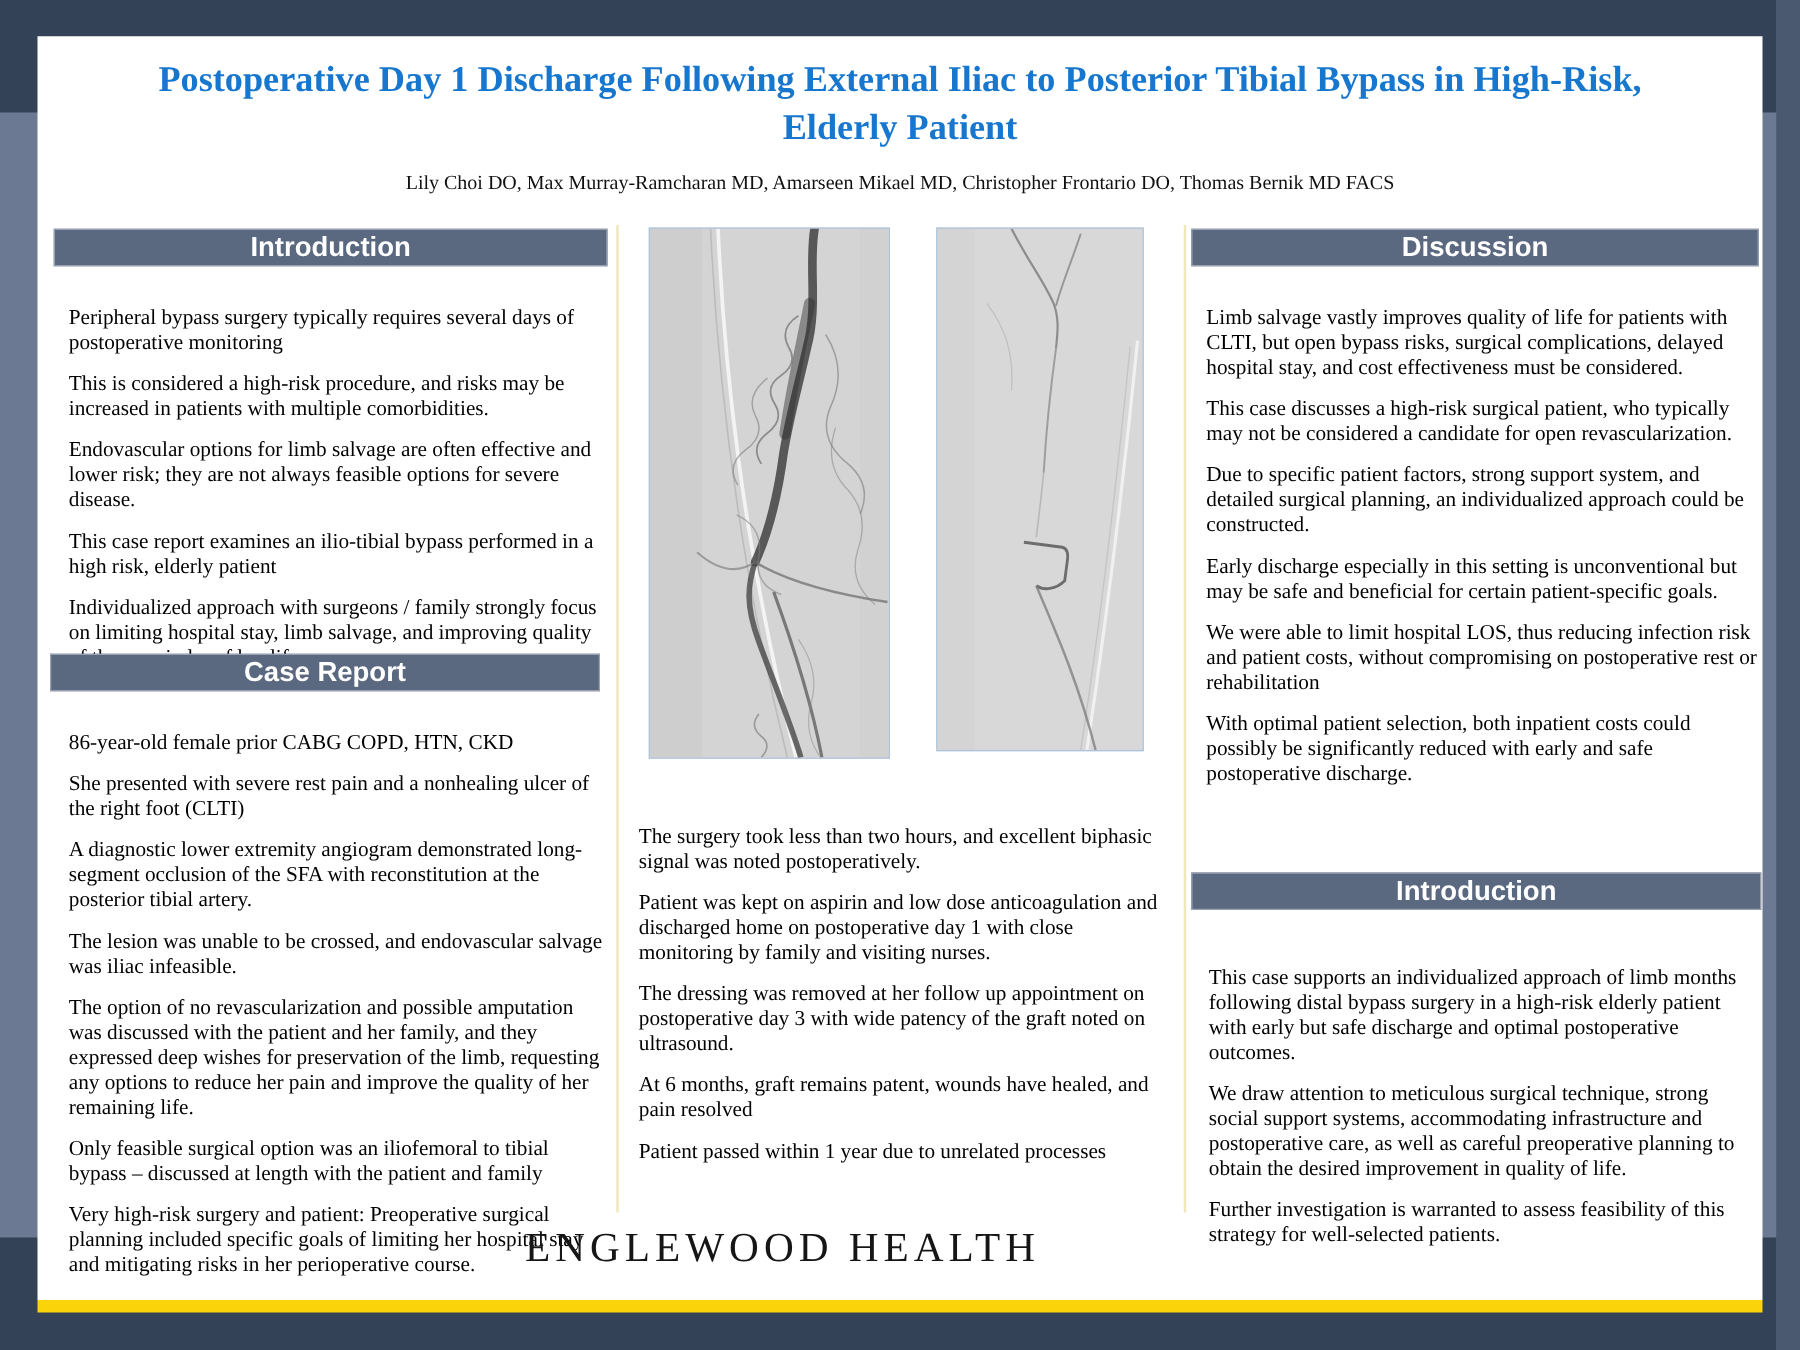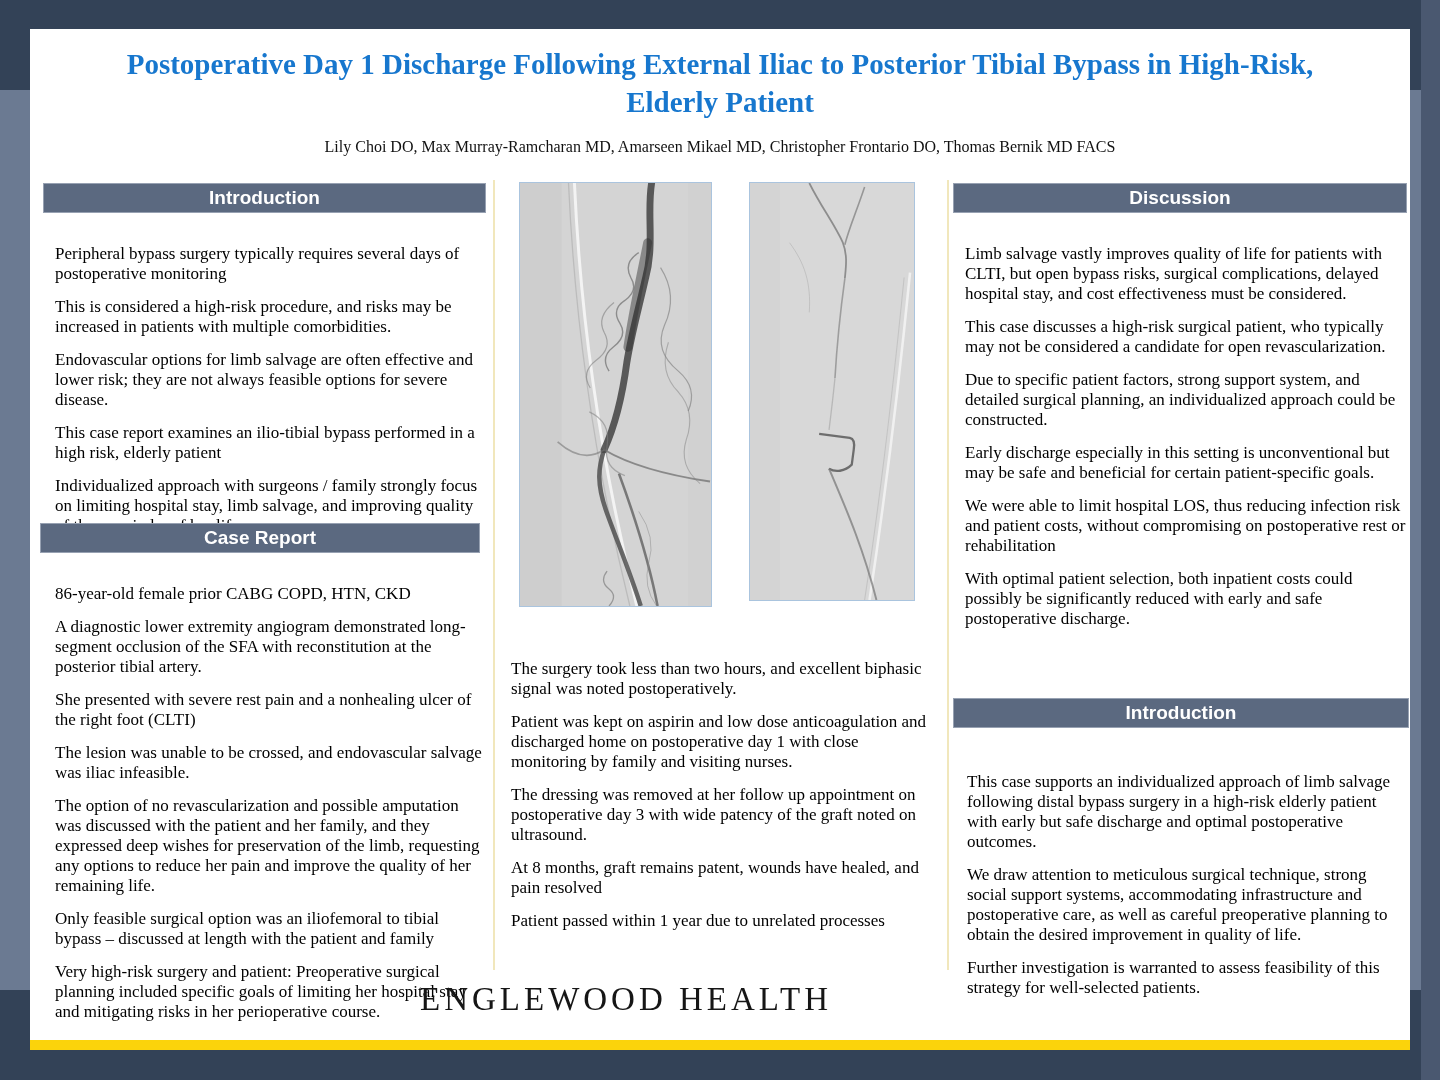--- a/index.html
+++ b/index.html
@@ -30,21 +30,21 @@
   .col-divider {
     position:absolute; top:151px; width:2px; height:790px;
     background:#F1E7BC; z-index:4;
   }
   .divider-left  { left:463px; }
   .divider-right { left:917px; }
   .section-bar {
     position:absolute; box-sizing:border-box; height:30px;
     background:#5B6980; border:1px solid #97A1B2;
     color:#ffffff; font-family:"Liberation Sans", sans-serif;
-    font-weight:bold; font-size:19px; text-align:center; line-height:28px;
+    font-weight:bold; font-size:22px; text-align:center; line-height:28px;
   }
   .bar-introduction { left:13px;  top:154px; width:443px; }
   .bar-case-report  { left:10px;  top:494px; width:440px; }
   .bar-discussion   { left:923px; top:154px; width:454px; }
   .bar-conclusions  { left:923px; top:669px; width:456px; }
   .text-block { position:absolute; font-size:17px; line-height:20px; color:#000000;margin-top:24px; }
   .text-block p { margin:0 0 13px 0; }
   .tb-introduction { left:25px;  top:191px; width:430px; }
   .tb-case-report  { left:25px;  top:531px; width:428px; }
   .tb-procedure    { left:481px; top:606px; width:418px; }
@@ -85,22 +85,22 @@
       <p>Peripheral bypass surgery typically requires several days of postoperative monitoring</p>
       <p>This is considered a high-risk procedure, and risks may be increased in patients with multiple comorbidities.</p>
       <p>Endovascular options for limb salvage are often effective and lower risk; they are not always feasible options for severe disease.</p>
       <p>This case report examines an ilio-tibial bypass performed in a high risk, elderly patient</p>
       <p>Individualized approach with surgeons / family strongly focus on limiting hospital stay, limb salvage, and improving quality of the remainder of her life.</p>
     </div>
 
     <div class="section-bar bar-case-report">Case Report</div>
     <div class="text-block tb-case-report">
       <p>86-year-old female prior CABG COPD, HTN, CKD</p>
+      <p>She presented with severe rest pain and a nonhealing ulcer of the right foot (CLTI)</p>
       <p>A diagnostic lower extremity angiogram demonstrated long-segment occlusion of the SFA with reconstitution at the posterior tibial artery.</p>
-      <p>She presented with severe rest pain and a nonhealing ulcer of the right foot (CLTI)</p>
       <p>The lesion was unable to be crossed, and endovascular salvage was iliac infeasible.</p>
       <p>The option of no revascularization and possible amputation was discussed with the patient and her family, and they expressed deep wishes for preservation of the limb, requesting any options to reduce her pain and improve the quality of her remaining life.</p>
       <p>Only feasible surgical option was an iliofemoral to tibial bypass – discussed at length with the patient and family</p>
       <p>Very high-risk surgery and patient: Preoperative surgical planning included specific goals of limiting her hospital stay and mitigating risks in her perioperative course.</p>
     </div>
 
     <div class="figure fig-left">
       <svg viewBox="0 0 193 425" preserveAspectRatio="none">
         <rect width="193" height="425" fill="#d4d4d4"></rect>
         <rect width="42" height="425" fill="#c9c9c9" opacity="0.55"></rect>
@@ -136,37 +136,37 @@
         <path d="M70,252 L101,256 C106,257 106,262 105,268 L103,283 C96,290 86,291 80,287" stroke="#5b5b5b" stroke-width="2.3" fill="none" opacity="0.85"></path>
         <path d="M80,287 C94,320 114,364 128,419" stroke="#7b7b7b" stroke-width="2" fill="none" opacity="0.75"></path>
         <path d="M40,60 C55,80 62,100 60,130" stroke="#a5a5a5" stroke-width="1" fill="none" opacity="0.45"></path>
       </svg>
     </div>
 
     <div class="text-block tb-procedure">
       <p>The surgery took less than two hours, and excellent biphasic signal was noted postoperatively.</p>
       <p>Patient was kept on aspirin and low dose anticoagulation and discharged home on postoperative day 1 with close monitoring by family and visiting nurses.</p>
       <p>The dressing was removed at her follow up appointment on postoperative day 3 with wide patency of the graft noted on ultrasound.</p>
-      <p>At 8 months, graft remains patent, wounds have healed, and pain resolved</p>
+      <p>At 6 months, graft remains patent, wounds have healed, and pain resolved</p>
       <p>Patient passed within 1 year due to unrelated processes</p>
     </div>
 
     <div class="section-bar bar-discussion">Discussion</div>
     <div class="text-block tb-discussion">
       <p>Limb salvage vastly improves quality of life for patients with CLTI, but open bypass risks, surgical complications, delayed hospital stay, and cost effectiveness must be considered.</p>
       <p>This case discusses a high-risk surgical patient, who typically may not be considered a candidate for open revascularization.</p>
       <p>Due to specific patient factors, strong support system, and detailed surgical planning, an individualized approach could be constructed.</p>
       <p>Early discharge especially in this setting is unconventional but may be safe and beneficial for certain patient-specific goals.</p>
       <p>We were able to limit hospital LOS, thus reducing infection risk and patient costs, without compromising on postoperative rest or rehabilitation</p>
       <p>With optimal patient selection, both inpatient costs could possibly be significantly reduced with early and safe postoperative discharge.</p>
     </div>
 
     <div class="section-bar bar-conclusions">Introduction</div>
     <div class="text-block tb-conclusions">
-      <p>This case supports an individualized approach of limb salvage following distal bypass surgery in a high-risk elderly patient with early but safe discharge and optimal postoperative outcomes.</p>
+      <p>This case supports an individualized approach of limb months following distal bypass surgery in a high-risk elderly patient with early but safe discharge and optimal postoperative outcomes.</p>
       <p>We draw attention to meticulous surgical technique, strong social support systems, accommodating infrastructure and postoperative care, as well as careful preoperative planning to obtain the desired improvement in quality of life.</p>
       <p>Further investigation is warranted to assess feasibility of this strategy for well-selected patients.</p>
     </div>
 
     <div class="footer-logo">ENGLEWOOD HEALTH</div>
 
   </div>
 </div>
 
 </body></html>

